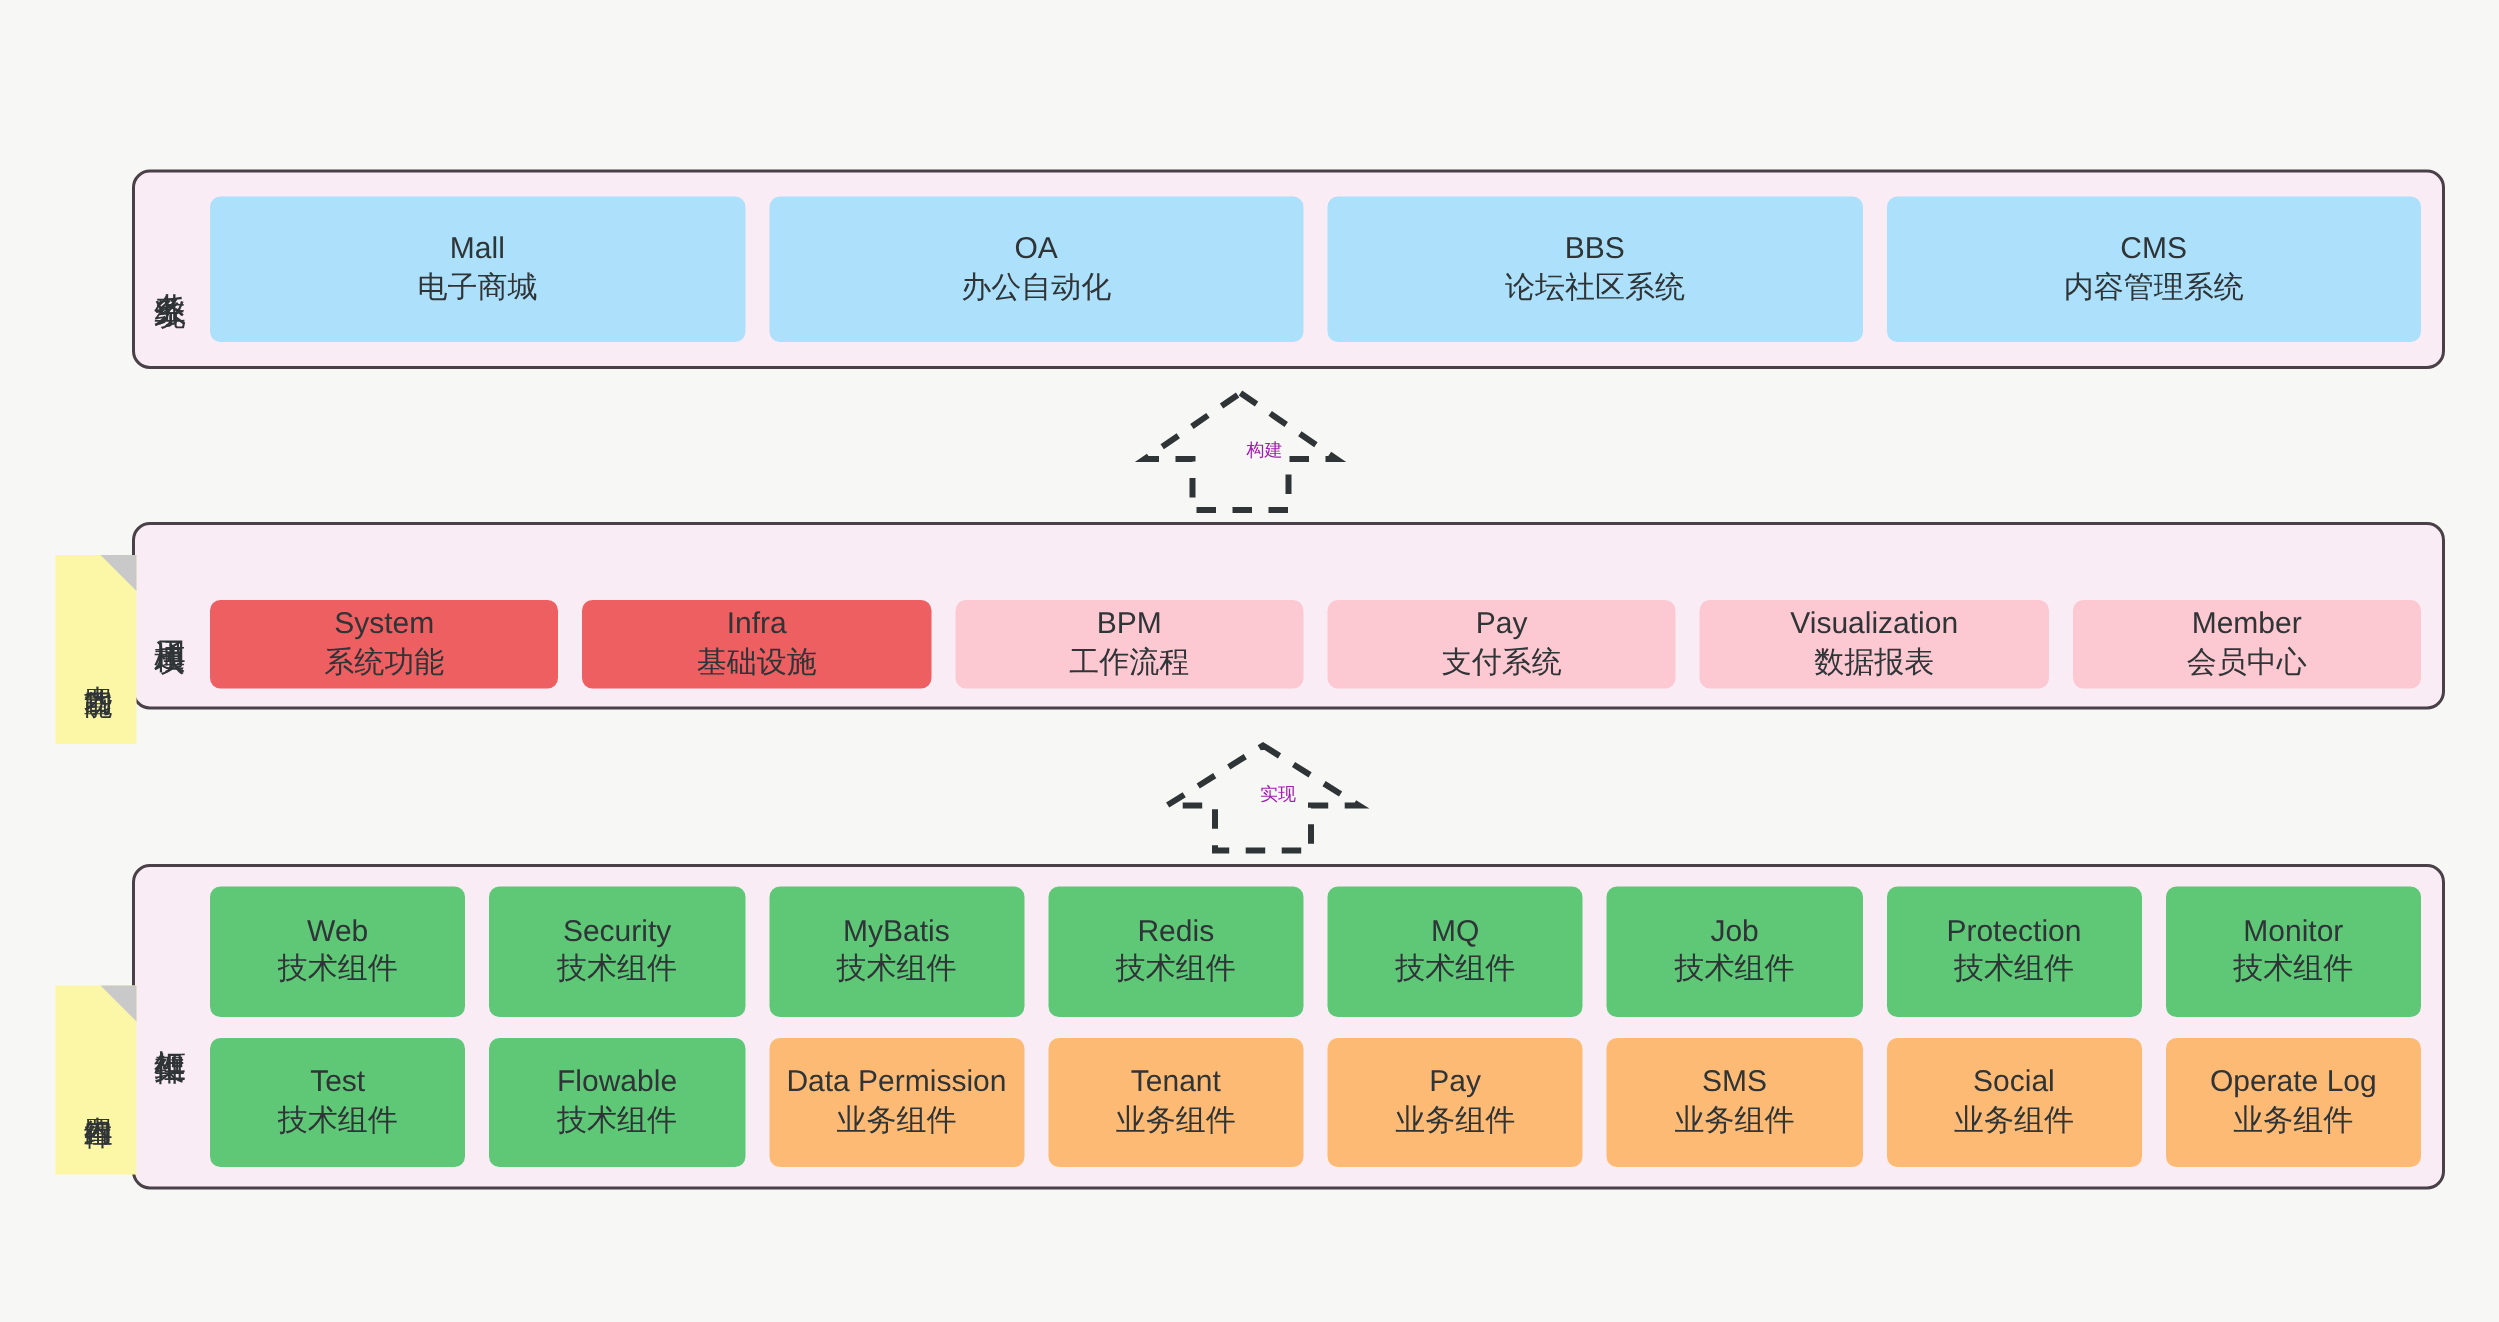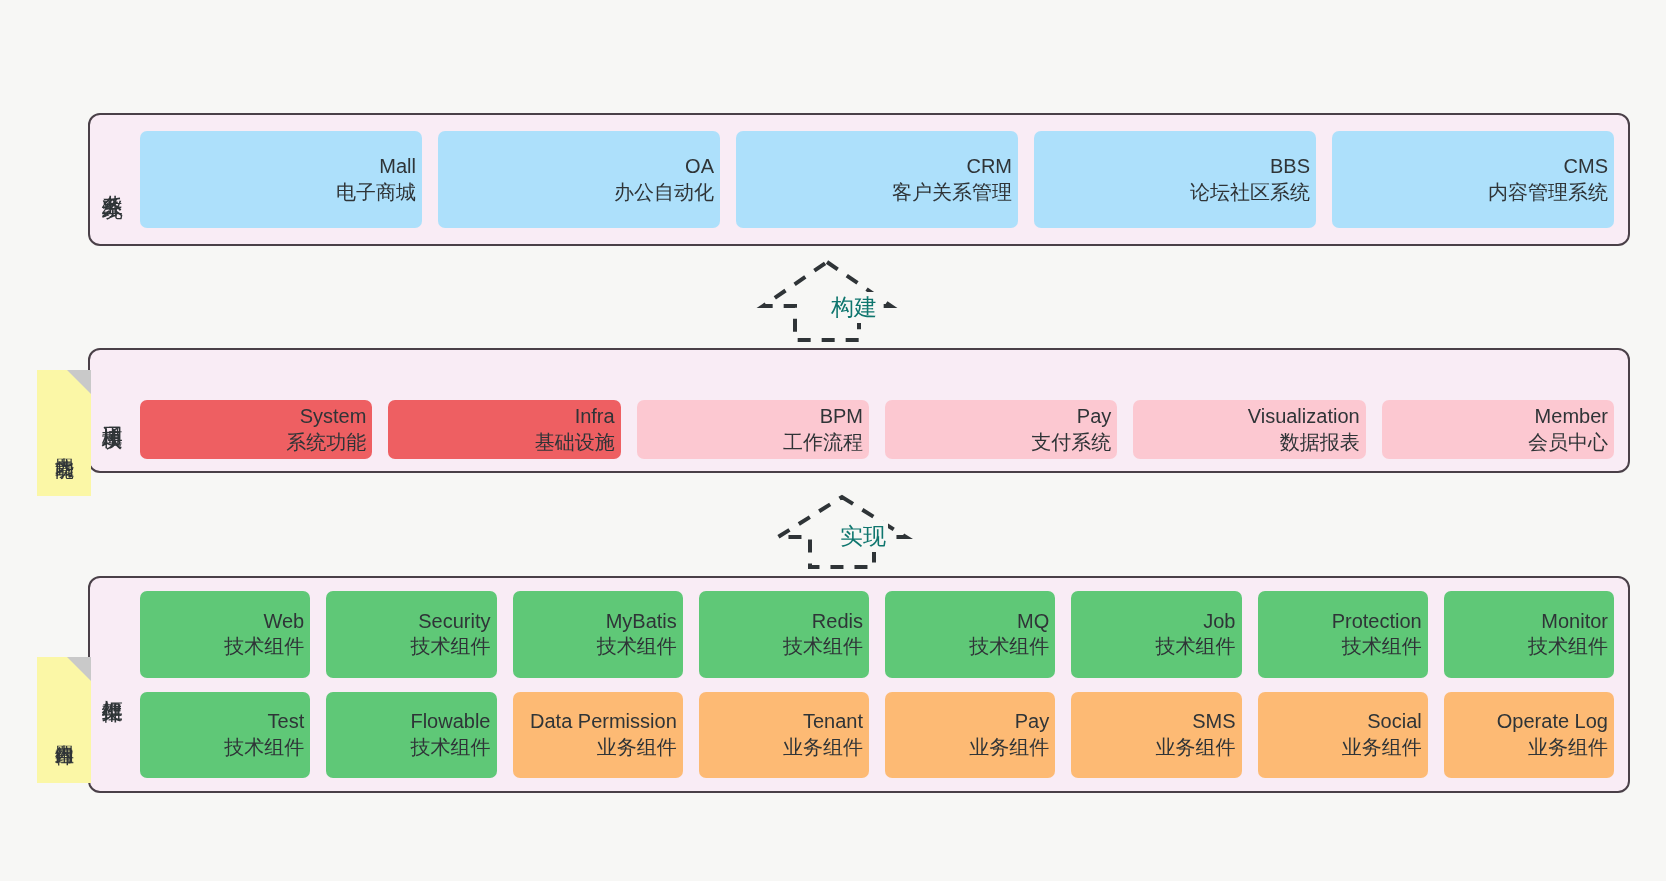--- a/index.html
+++ b/index.html
@@ -50,21 +50,21 @@
   .card-row{
     display:flex;
     flex:1 1 auto;
     gap:16px;
   }
   .card{
     flex:1 1 0;
     border-radius:7px;
     display:flex;
     flex-direction:column;
-    align-items:flex-end;
+    align-items:center;
     justify-content:center;
     text-align:center;
     font-size:20px;
     line-height:1.28;
     color:#2f3437;
     box-sizing:border-box;
     padding:4px 6px;
     min-width:0;
   }
   .card .en{display:block;}
@@ -116,22 +116,22 @@
   #note-functions{left:37px;top:370px;width:54px;height:126px;}
   #note-components{left:37px;top:657px;width:54px;height:126px;}
 
   
   .uparrow{position:absolute;}
   .uparrow svg{display:block;overflow:visible;}
   .uparrow .alabel{
     position:absolute;
     left:50%;
     transform:translateX(-50%);
-    font-size:23px;
-    color:#0f766e;
+    font-size:12px;
+    color:#a21caf;
     background:#f7f7f5;
     padding:0 2px;
     white-space:nowrap;
   }
   #arrow-build{left:757px;top:258px;width:140px;height:86px;}
   #arrow-build .alabel{top:34px;left:72px;transform:none;}
   #arrow-impl{left:772px;top:493px;width:140px;height:78px;}
   #arrow-impl .alabel{top:28px;left:66px;transform:none;}
 </style>
 </head>
@@ -145,24 +145,20 @@
       <div class="card-row">
         <div class="card c-blue">
           <span class="en">Mall</span>
           <span class="cn">电子商城</span>
         </div>
         <div class="card c-blue">
           <span class="en">OA</span>
           <span class="cn">办公自动化</span>
         </div>
         <div class="card c-blue">
-          <span class="en">CRM</span>
-          <span class="cn">客户关系管理</span>
-        </div>
-        <div class="card c-blue">
           <span class="en">BBS</span>
           <span class="cn">论坛社区系统</span>
         </div>
         <div class="card c-blue">
           <span class="en">CMS</span>
           <span class="cn">内容管理系统</span>
         </div>
       </div>
     </div>
   </div>

